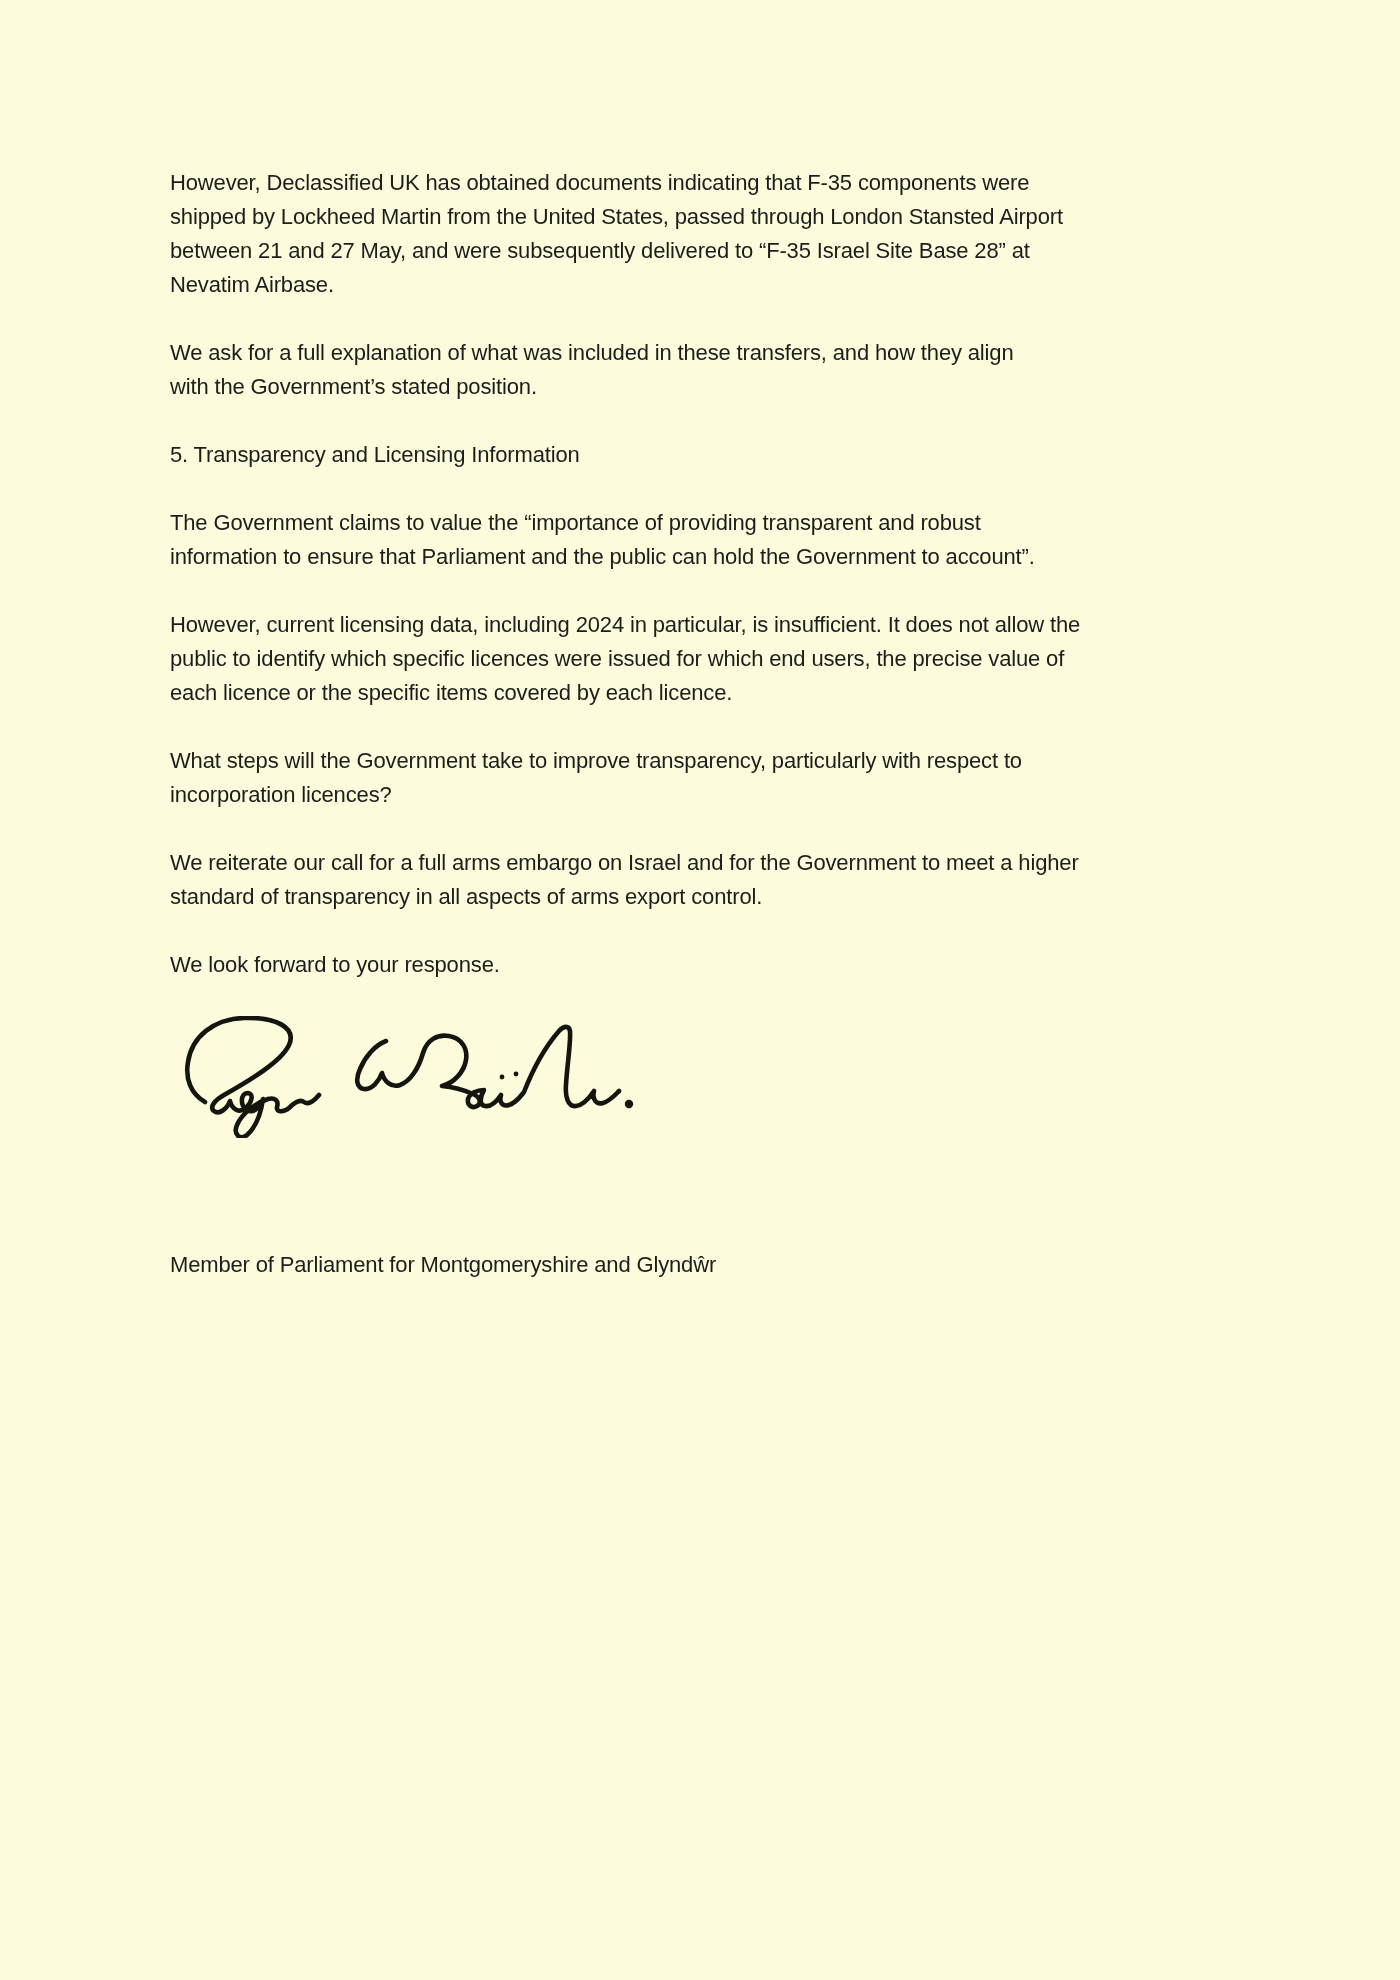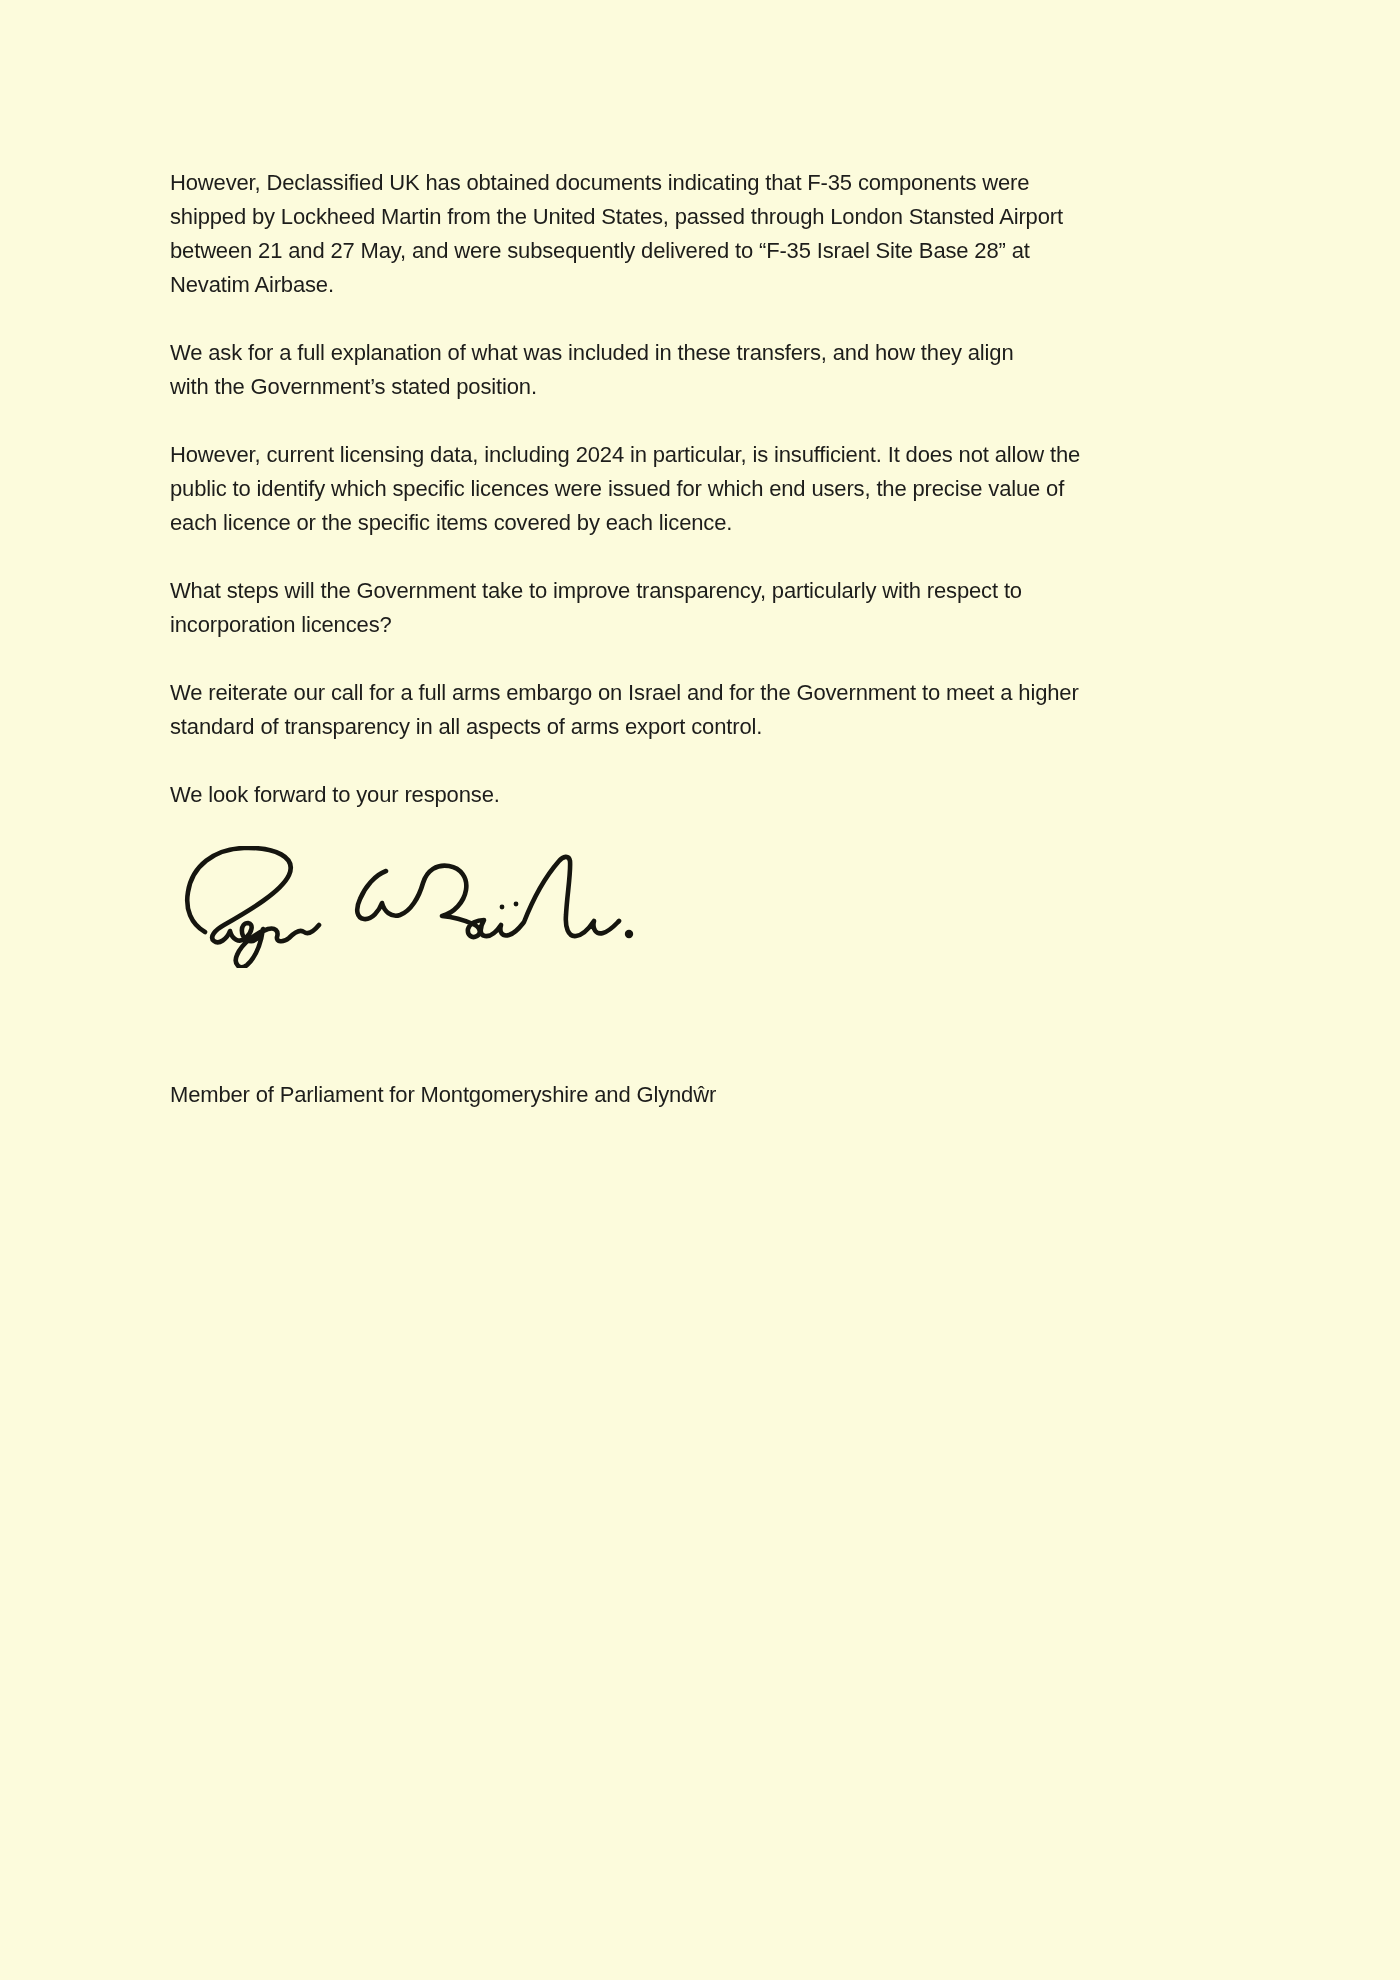--- a/index.html
+++ b/index.html
@@ -53,21 +53,24 @@
   <div class="content">
 
     <p class="para">However, Declassified UK has obtained documents indicating that F-35 components were
 shipped by Lockheed Martin from the United States, passed through London Stansted Airport
 between 21 and 27 May, and were subsequently delivered to “F-35 Israel Site Base 28” at
 Nevatim Airbase.</p>
 
     <p class="para bold">We ask for a full explanation of what was included in these transfers, and how they align
 with the Government’s stated position.</p>
 
+    <p class="para bold">5. Transparency and Licensing Information</p>
 
+    <p class="para">The Government claims to value the “importance of providing transparent and robust
+information to ensure that Parliament and the public can hold the Government to account”.</p>
 
     <p class="para">However, current licensing data, including 2024 in particular, is insufficient. It does not allow the
 public to identify which specific licences were issued for which end users, the precise value of
 each licence or the specific items covered by each licence.</p>
 
     <p class="para bold">What steps will the Government take to improve transparency, particularly with respect to
 incorporation licences?</p>
 
     <p class="para">We reiterate our call for a full arms embargo on Israel and for the Government to meet a higher
 standard of transparency in all aspects of arms export control.</p>

